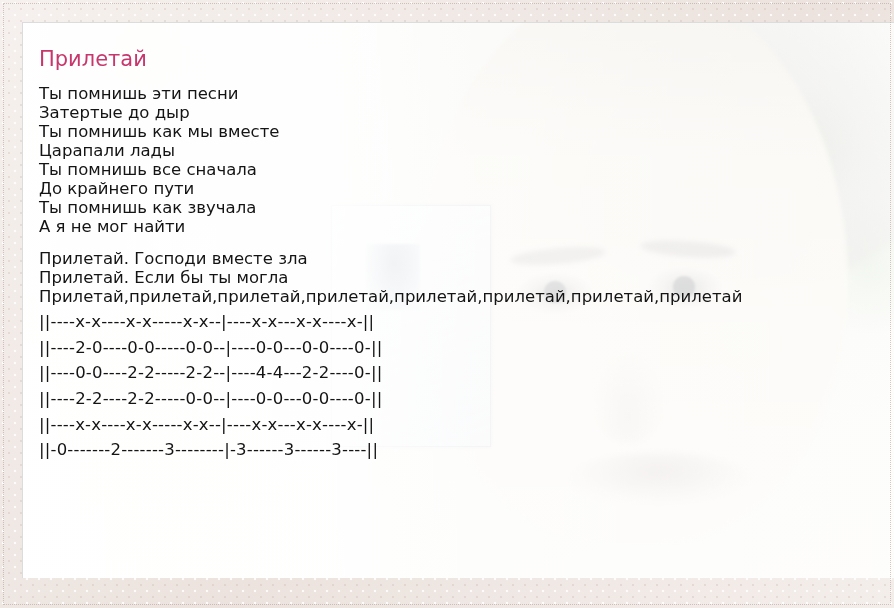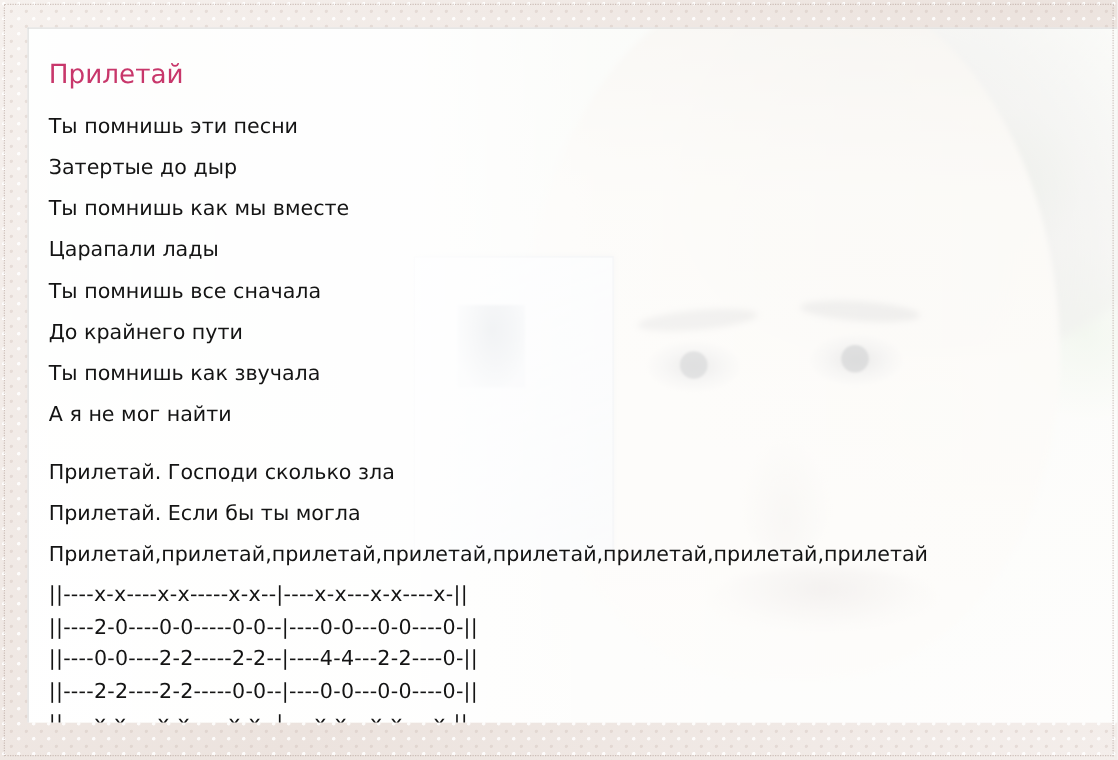--- a/index.html
+++ b/index.html
@@ -191,21 +191,21 @@
     white-space: nowrap;
   }
   .byline .artist-link {
     color: #8ec6cf;
     text-decoration: none;
   }
 
   .lyrics {
     margin-top: 13px;
     font-size: 16.5px;
-    line-height: 33px;
+    line-height: 19px;
     color: #141414;
     white-space: pre;
   }
 
   .tab {
     margin-top: 3px;
     font-size: 16.5px;
     line-height: 25.6px;
     color: #141414;
     white-space: pre;
@@ -244,21 +244,21 @@
 
       <div class="lyrics">Ты помнишь эти песни
 Затертые до дыр
 Ты помнишь как мы вместе
 Царапали лады
 Ты помнишь все сначала
 До крайнего пути
 Ты помнишь как звучала
 А я не мог найти</div>
 
-      <div class="lyrics">Прилетай. Господи сколько зла
+      <div class="lyrics">Прилетай. Господи вместе зла
 Прилетай. Если бы ты могла
 Прилетай,прилетай,прилетай,прилетай,прилетай,прилетай,прилетай,прилетай</div>
 
       <div class="tab">||----x-x----x-x-----x-x--|----x-x---x-x----x-||
 ||----2-0----0-0-----0-0--|----0-0---0-0----0-||
 ||----0-0----2-2-----2-2--|----4-4---2-2----0-||
 ||----2-2----2-2-----0-0--|----0-0---0-0----0-||
 ||----x-x----x-x-----x-x--|----x-x---x-x----x-||
 ||-0-------2-------3--------|-3------3------3----||</div>
 

